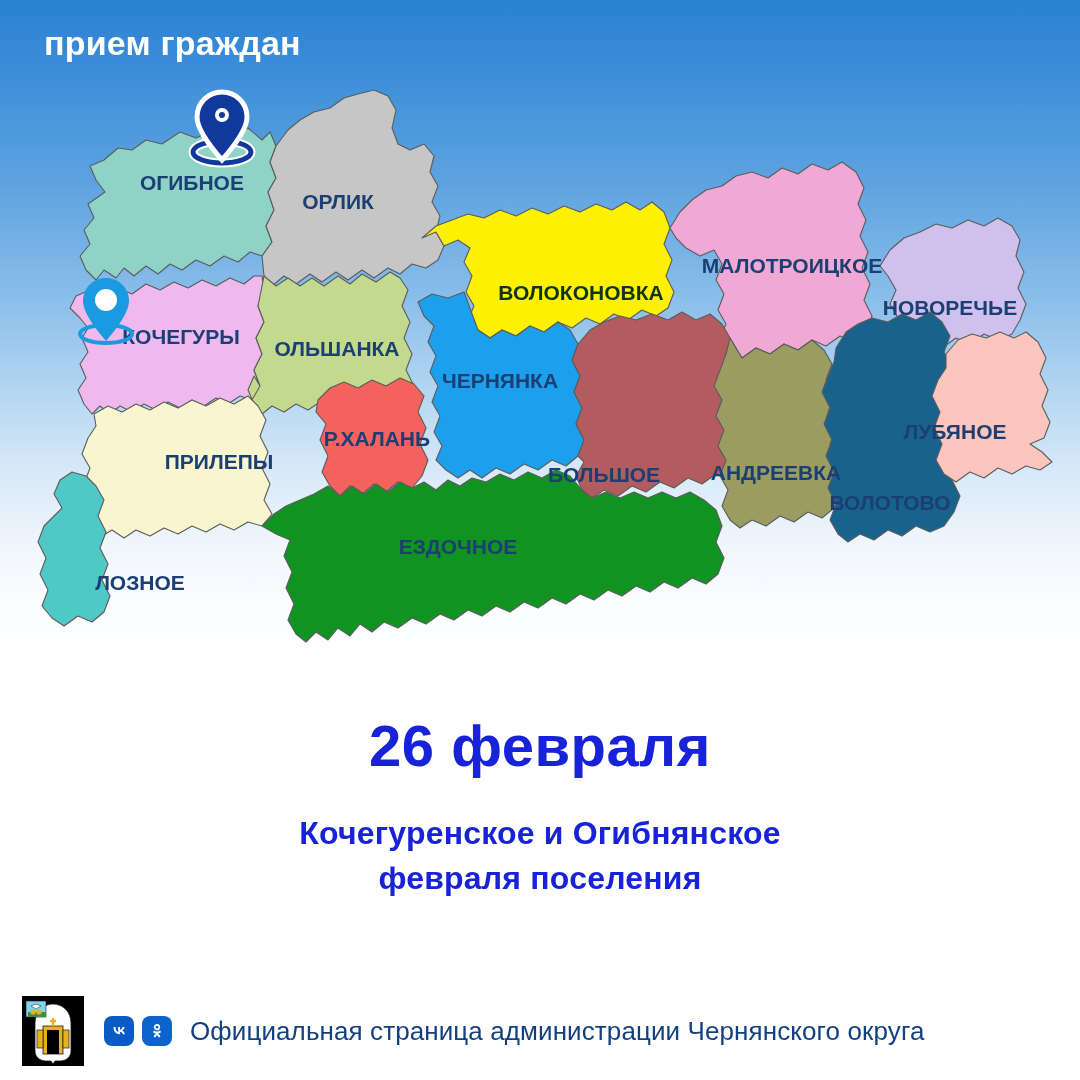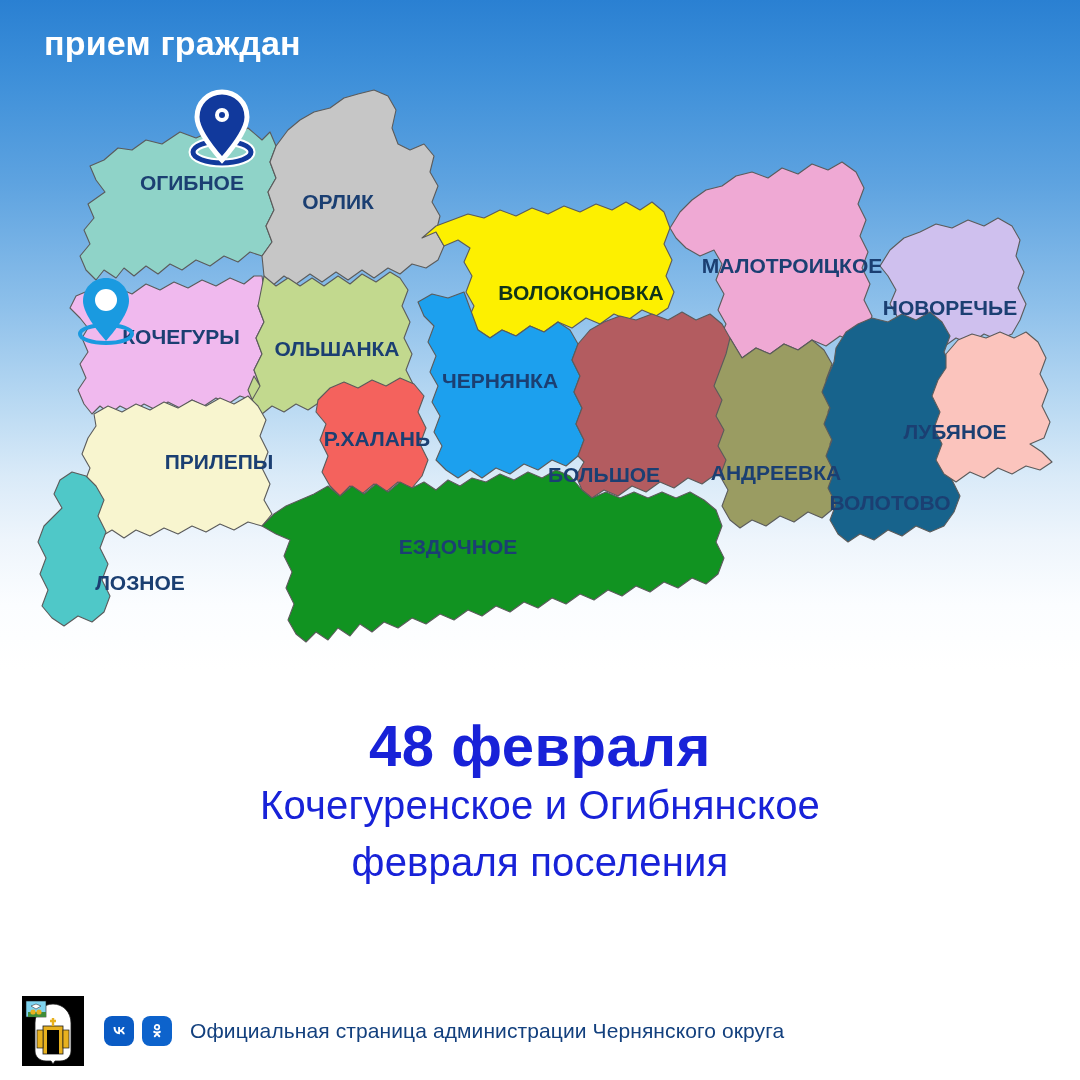--- a/index.html
+++ b/index.html
@@ -94,22 +94,23 @@
     text-align: center;
   }
   .date-line {
     font-size: 58px;
     font-weight: bold;
     color: #1822d8;
     line-height: 1.05;
     letter-spacing: 0.5px;
   }
   .subject-line {
-    font-size: 40px;
-    font-weight: normal;
+    margin-top: 34px;
+    font-size: 32px;
+    font-weight: bold;
     color: #1822d8;
     line-height: 1.42;
     letter-spacing: 0.2px;
   }
 
   
   .footer {
     position: absolute;
     left: 0;
     bottom: 0;
@@ -143,21 +144,21 @@
     justify-content: center;
     color: #ffffff;
     font-weight: bold;
     font-size: 15px;
     line-height: 1;
   }
   .social-icon.ok-icon {
     background: #0d63cc;
   }
   .footer-text {
-    font-size: 21px;
+    font-size: 26px;
     color: #13407e;
     white-space: nowrap;
     letter-spacing: 0.1px;
   }
 </style>
 </head>
 <body>
 
 <div id="poster">
 
@@ -228,21 +229,21 @@
     </g>
 
     <g>
       <ellipse cx="106" cy="334" rx="26" ry="9" fill="none" stroke="#1a9ae0" stroke-width="4"></ellipse>
       <path d="M106,278 C119,278 129,288 129,301 C129,314 112,334 106,341 C100,334 83,314 83,301 C83,288 93,278 106,278 Z" fill="#1a9ae0"></path>
       <circle cx="106" cy="300" r="11" fill="#ffffff"></circle>
     </g>
   </svg>
 
   <div class="headline-block">
-    <div class="date-line">48 февраля</div>
+    <div class="date-line">26 февраля</div>
     <div class="subject-line">
       <div>Кочегуренское и Огибнянское</div>
       <div>февраля поселения</div>
     </div>
   </div>
 
   <div class="footer">
 
     <svg class="emblem" viewBox="0 0 62 70" xmlns="http://www.w3.org/2000/svg">
       <rect x="0" y="0" width="62" height="70" fill="#000000"></rect>

